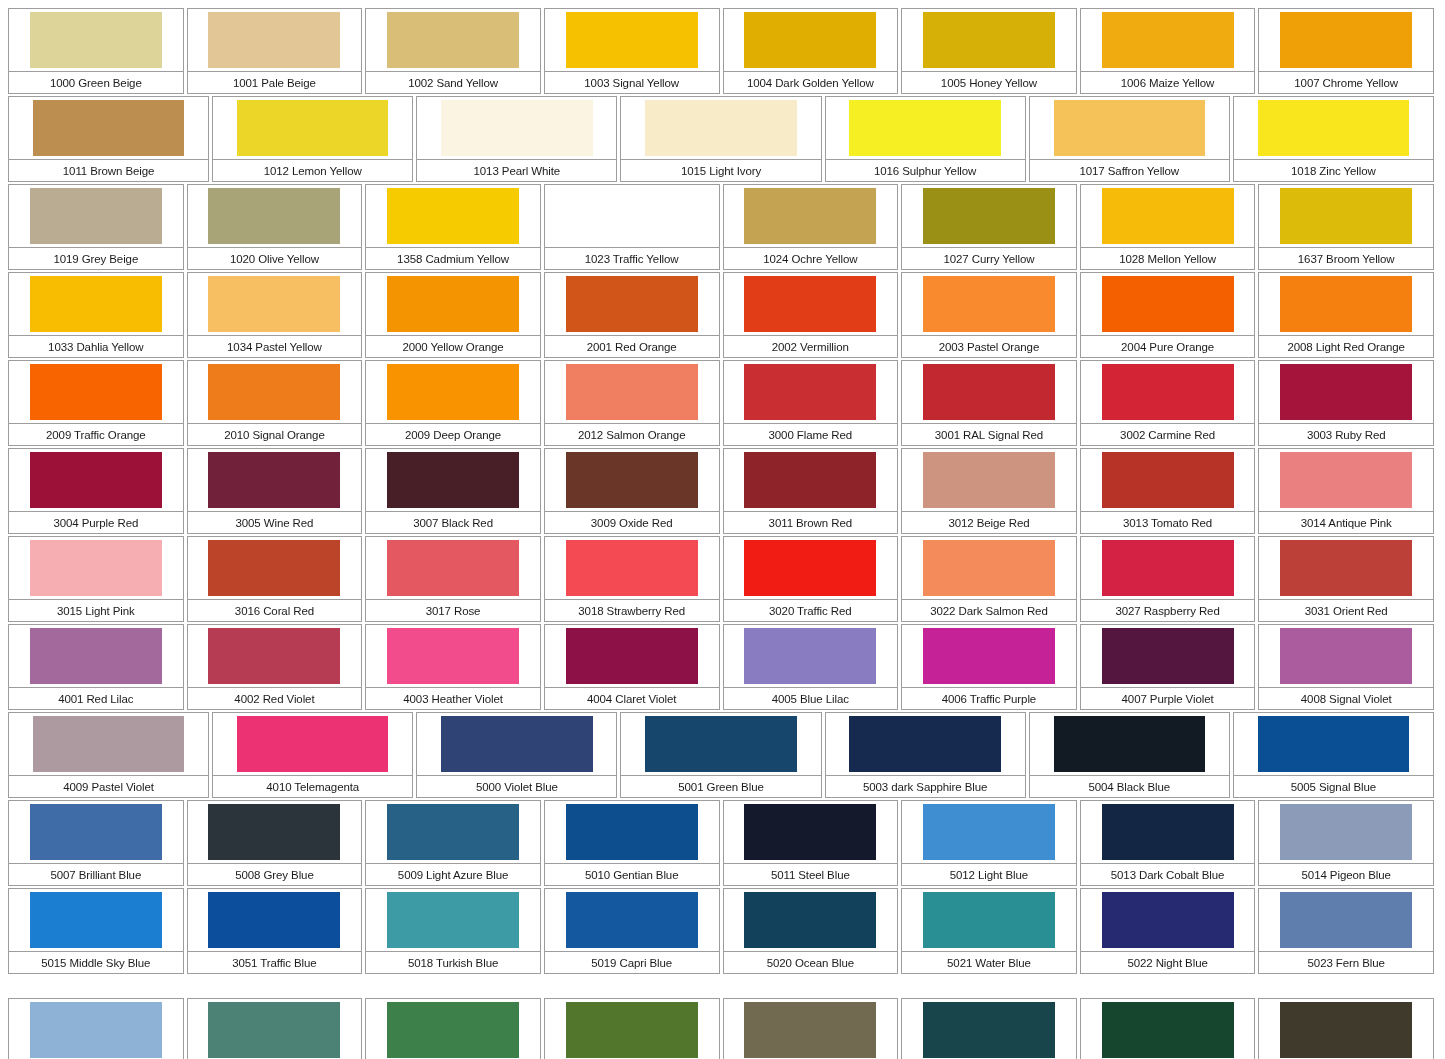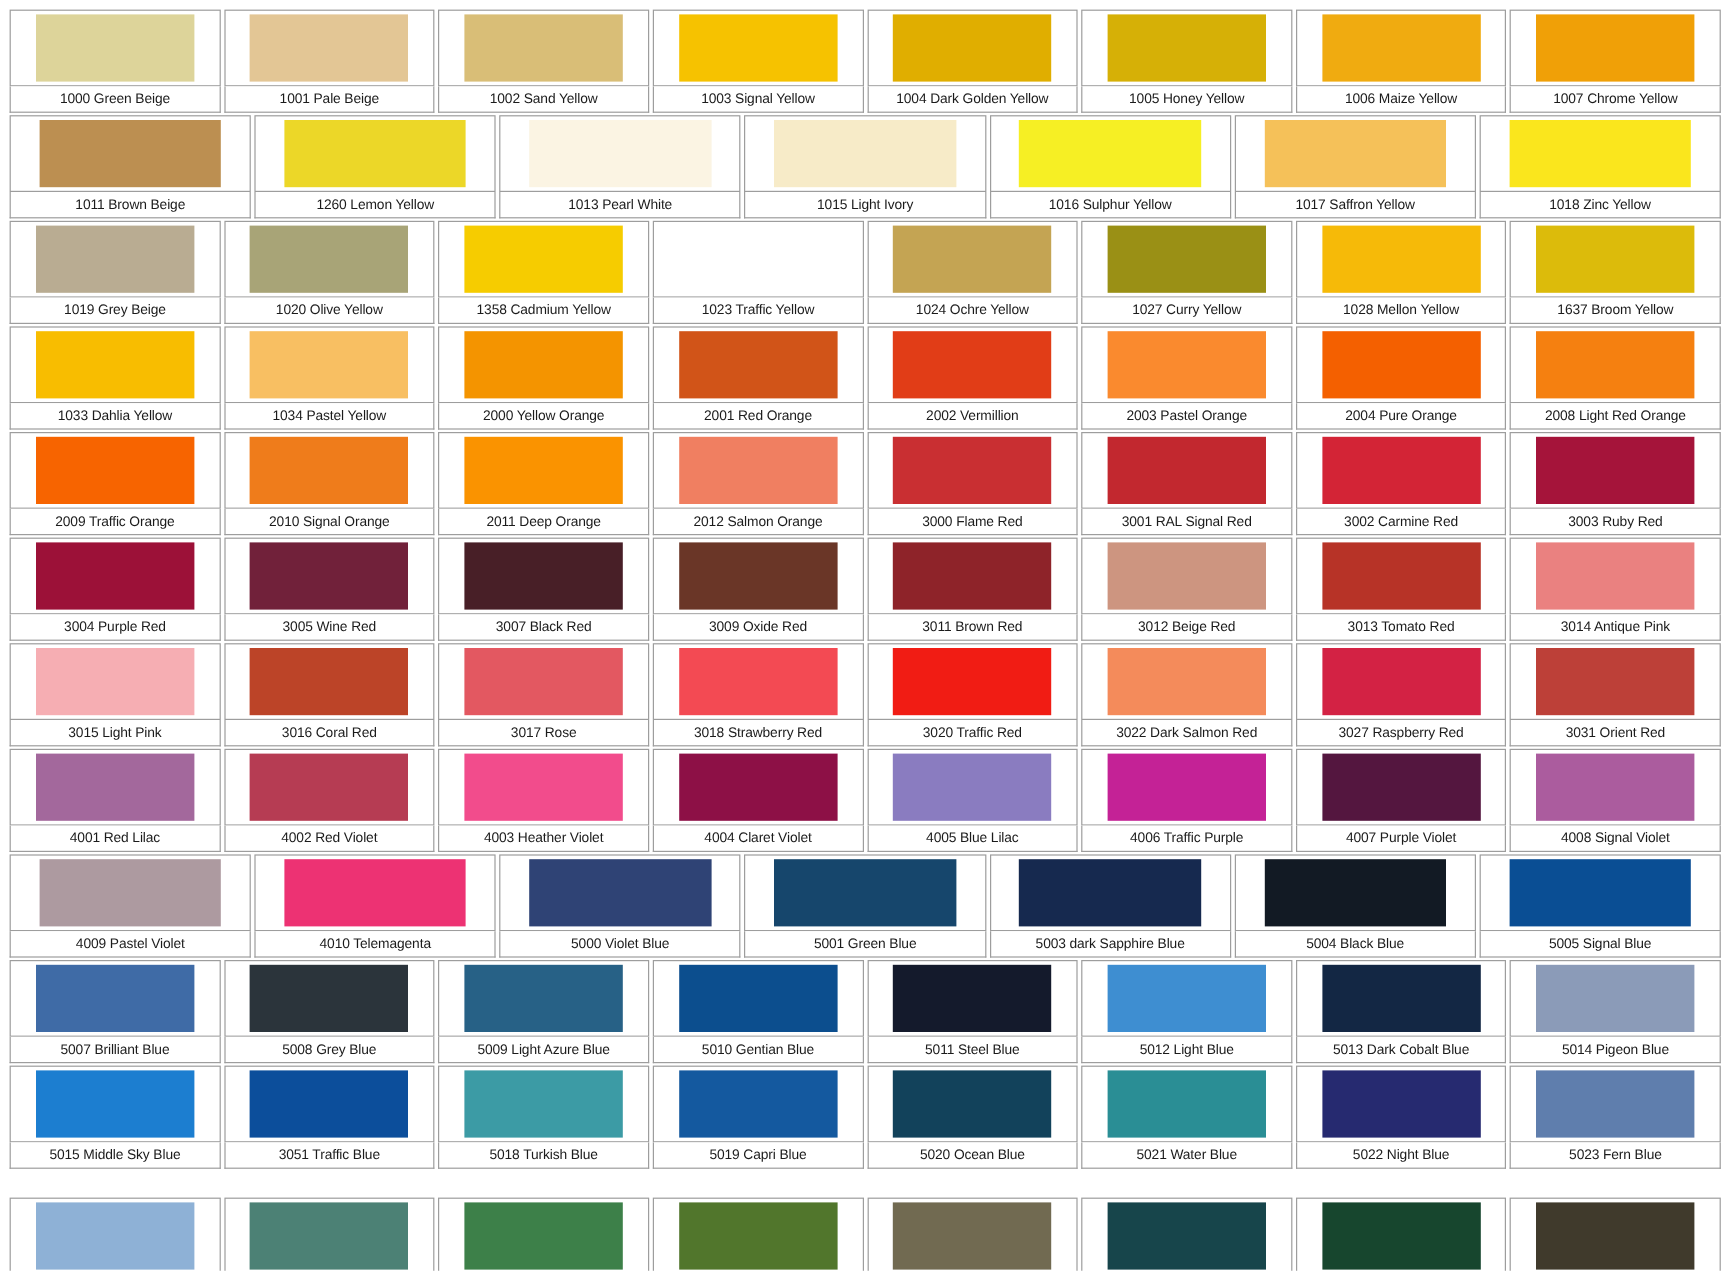--- a/index.html
+++ b/index.html
@@ -158,21 +158,21 @@
         </div>
         <div class="label-frame">
           <span class="label-text">1011 Brown Beige</span>
         </div>
       </div>
       <div class="ral-cell">
         <div class="swatch-frame">
           <div class="swatch" style="background: rgb(236, 215, 40);"></div>
         </div>
         <div class="label-frame">
-          <span class="label-text">1260 Lemon Yellow</span>
+          <span class="label-text">1012 Lemon Yellow</span>
         </div>
       </div>
       <div class="ral-cell">
         <div class="swatch-frame">
           <div class="swatch" style="background: rgb(251, 244, 227);"></div>
         </div>
         <div class="label-frame">
           <span class="label-text">1013 Pearl White</span>
         </div>
       </div>
@@ -356,21 +356,21 @@
         </div>
         <div class="label-frame">
           <span class="label-text">2010 Signal Orange</span>
         </div>
       </div>
       <div class="ral-cell">
         <div class="swatch-frame">
           <div class="swatch" style="background: rgb(250, 147, 0);"></div>
         </div>
         <div class="label-frame">
-          <span class="label-text">2011 Deep Orange</span>
+          <span class="label-text">2009 Deep Orange</span>
         </div>
       </div>
       <div class="ral-cell">
         <div class="swatch-frame">
           <div class="swatch" style="background: rgb(240, 127, 97);"></div>
         </div>
         <div class="label-frame">
           <span class="label-text">2012 Salmon Orange</span>
         </div>
       </div>

